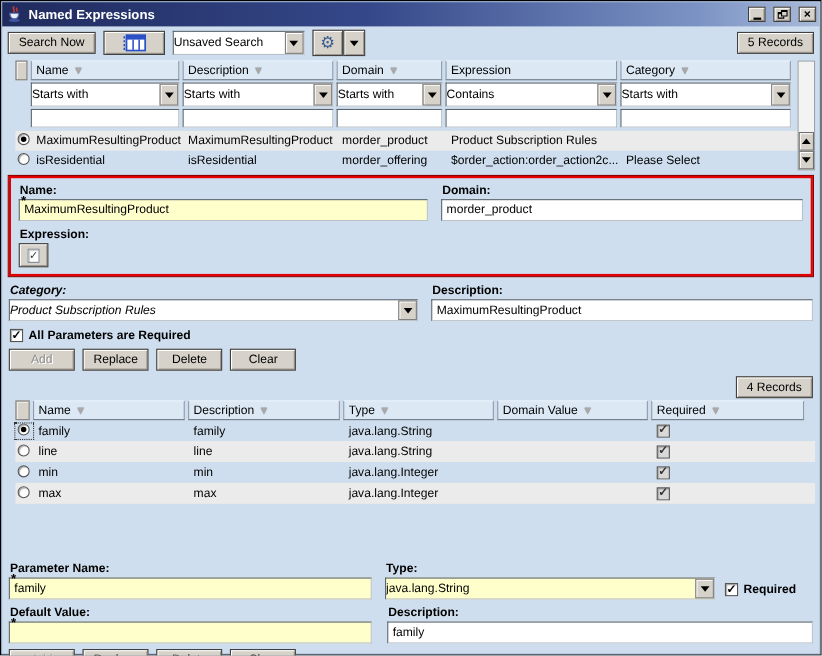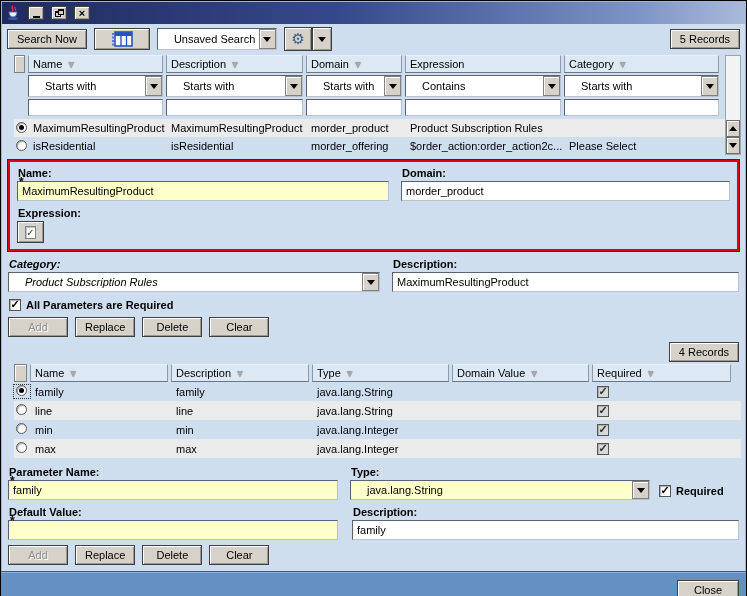--- a/index.html
+++ b/index.html
@@ -26,21 +26,21 @@
 
   
   .toolbar { flex:0 0 28px; display:flex; align-items:center; padding:0 6px; gap:7px; }
   .btn { background:#d6d2c9; border:1px solid #404040;
     box-shadow: inset 1px 1px 0 #fff, inset -1px -1px 0 #9c988f;
     padding:3px 9px; font-size:11px; font-family:inherit; cursor:default; white-space:nowrap; }
   .btn.disabled { color:#8e8e8e; text-shadow:1px 1px 0 #fff; }
   .iconbtn { padding:2px 16px; height:22px; display:flex; align-items:center; }
   .combo { background:#fff; border:1px solid; border-color:#58646f #b9c2cc #b9c2cc #58646f;
     height:22px; display:flex; align-items:center; }
-  .combo .combo-text { flex:1; padding:0 16px; overflow:hidden; white-space:nowrap; }
+  .combo .combo-text { flex:1; padding:0 0; overflow:hidden; white-space:nowrap; }
   .combo .arrow { width:17px; height:100%; background:#d6d2c9; border:1px solid #808080;
     box-shadow: inset 1px 1px 0 #fff; display:flex; align-items:center; justify-content:center; }
   .arrow-glyph { width:0; height:0; border-left:4px solid transparent; border-right:4px solid transparent; border-top:5px solid #000; }
   .gear-group { display:flex; }
   .gear-btn { width:28px; height:24px; display:flex; align-items:center; justify-content:center; font-size:15px; color:#3a5d8f; }
   .gear-arrow { width:15px; height:24px; display:flex; align-items:center; justify-content:center; }
   .records-label { margin-left:auto;text-align:center; }
 
   
   .field { background:#fff; border:1px solid; border-color:#58646f #b9c2cc #b9c2cc #58646f;
@@ -87,21 +87,21 @@
   .checkbox.checked::after { content:"✓"; margin-top:-2px; }
   .checkbox.gray { background:#d9d9d9; color:#333; }
   .cb-row { display:flex; align-items:center; gap:5px; margin:7px 0 0 1px; font-weight:bold; }
 
   .btn-row { display:flex; gap:7px; margin-top:6px; }
   .btn-row .btn { min-width:60px; text-align:center; }
   .records-row { display:flex; justify-content:flex-end; margin-top:5px; }
 
   
   .param-form { margin-top:6px; }
-  .pf-grid { display:flex; gap:12px; }
+  .pf-grid { display:flex; gap:12px;margin-top:45px; }
   .pf-left { width:330px; flex:0 0 330px; }
   .pf-right { flex:1; display:flex; align-items:flex-end; gap:9px; }
   .type-combo { width:300px; }
   .req-inline { display:flex; align-items:center; gap:5px; font-weight:bold; padding-bottom:3px; white-space:nowrap; }
 
   
   .footer { flex:0 0 37px; background:#6590c2; border-top:1px solid #3c5a82;
     box-shadow: inset 0 1px 0 #8fafd4; display:flex; align-items:center; justify-content:flex-end; padding:0 7px; margin-top:6px; }
   .footer .btn { min-width:62px; text-align:center; }
 
@@ -112,20 +112,21 @@
 
 <div class="window">
 
   <div class="titlebar">
     <svg width="16" height="16" viewBox="0 0 16 16">
       <path d="M8 1 C5 3 10 4 7 6" stroke="#d93a2b" stroke-width="1.4" fill="none"></path>
       <path d="M10.5 2 C8.5 3.5 12 4 10 5.5" stroke="#d93a2b" stroke-width="1.2" fill="none"></path>
       <path d="M4 7 h8 c0 3-1.5 5-4 5 s-4-2-4-5 z" fill="#e8eef7" stroke="#5a6ea8" stroke-width="1"></path>
       <ellipse cx="8" cy="13.5" rx="5" ry="1.5" fill="#3d54a0"></ellipse>
     </svg>
+    <span class="title">Named Expressions</span>
     <span class="winbtn min">
         <span></span>
       </span>
     <span class="winbtn">
         <span class="restore-glyph">
           <i class="b"></i>
           <i class="f"></i>
         </span>
       </span>
     <span class="winbtn" style="font-size:11px;">×</span>

